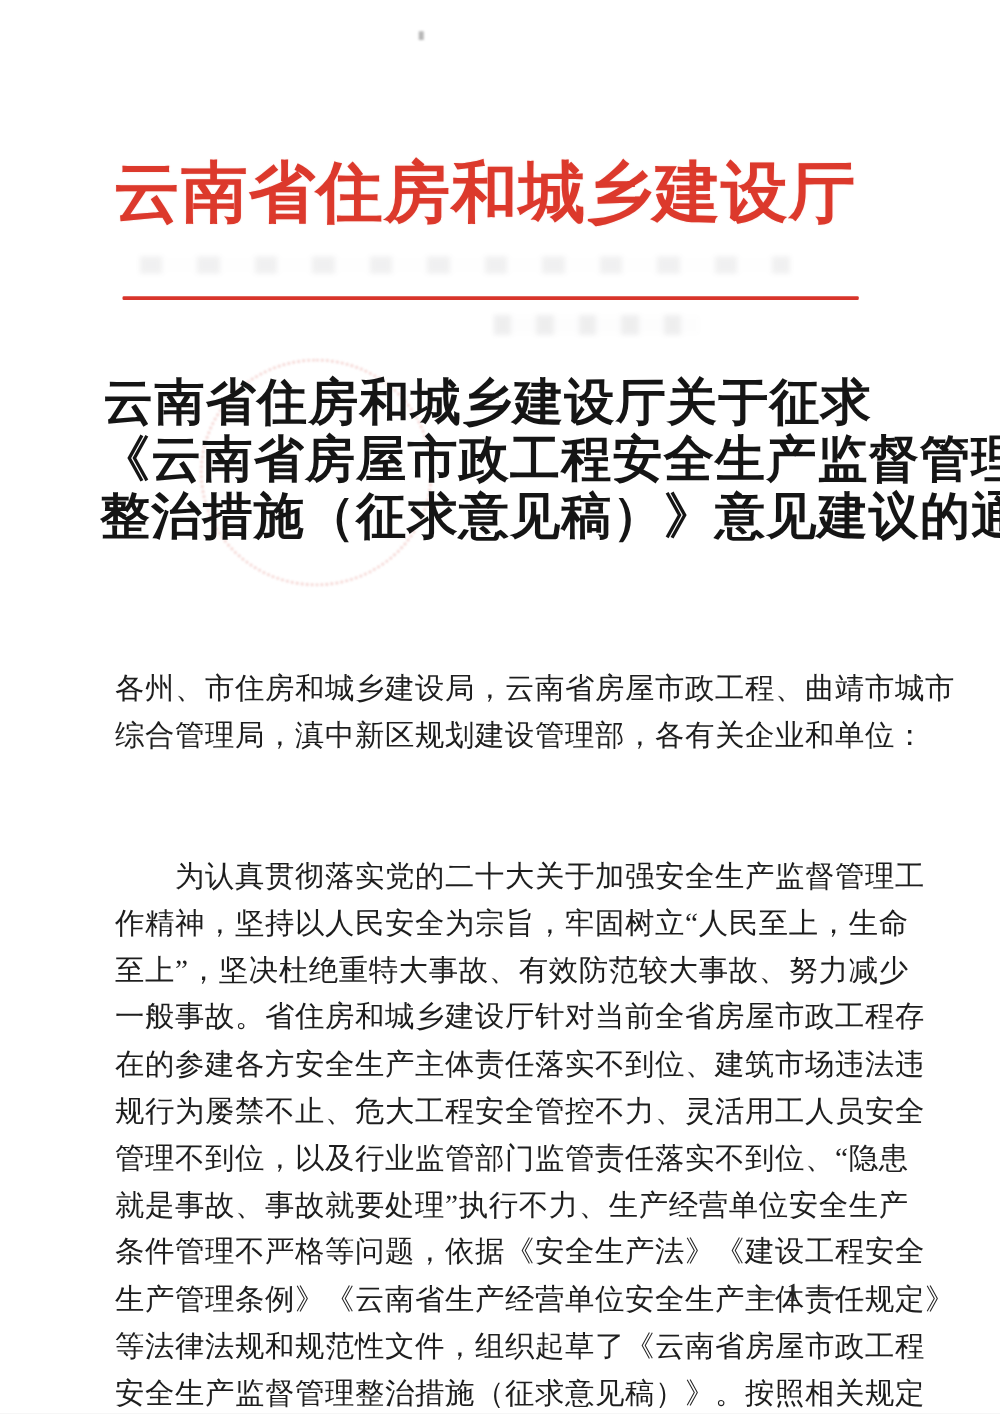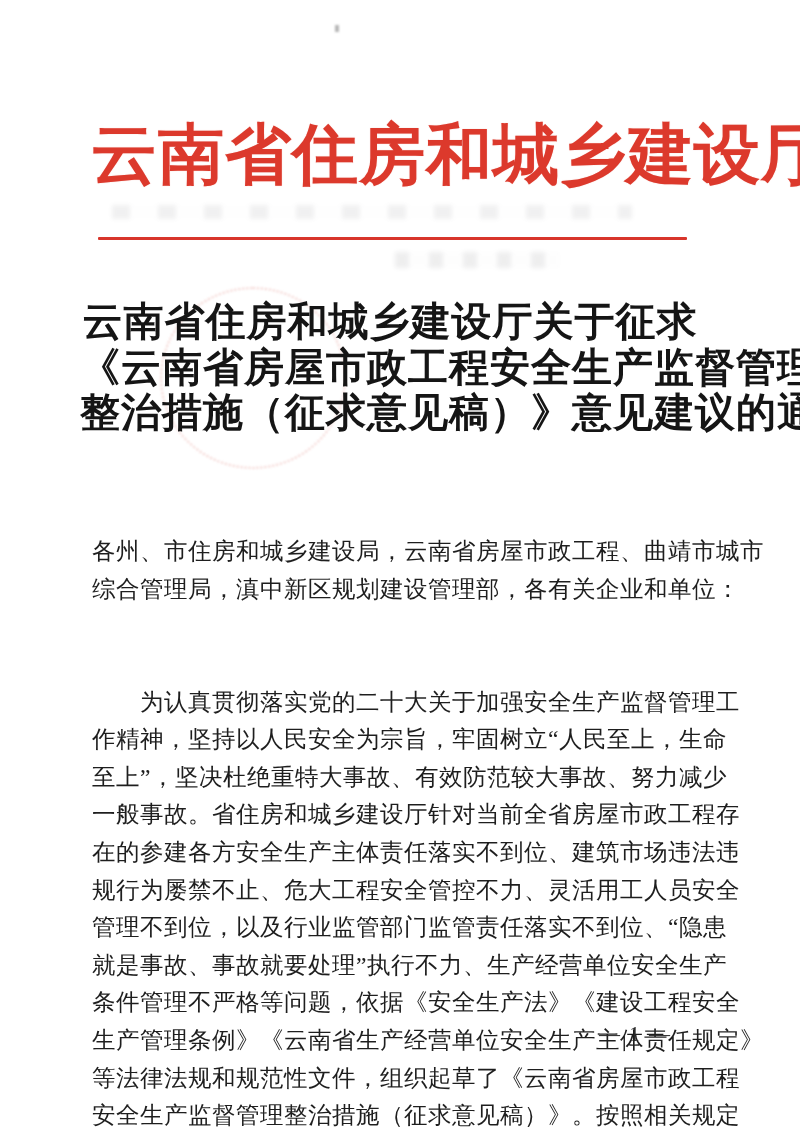--- a/index.html
+++ b/index.html
@@ -16,21 +16,21 @@
     background: #ffffff;
     overflow: hidden;
   }
   
   .agency-header {
     position: absolute;
     top: 124px;
     left: 91px;
     width: 594px;
     text-align: right;
-    font-size: 66px;
+    font-size: 53px;
     line-height: 62px;
     font-weight: bold;
     color: #dc392c;
     letter-spacing: 1px;
     white-space: nowrap;
     text-shadow: 0 0 1px rgba(220,57,44,0.35);
   }
   .red-rule {
     position: absolute;
     top: 237px;

